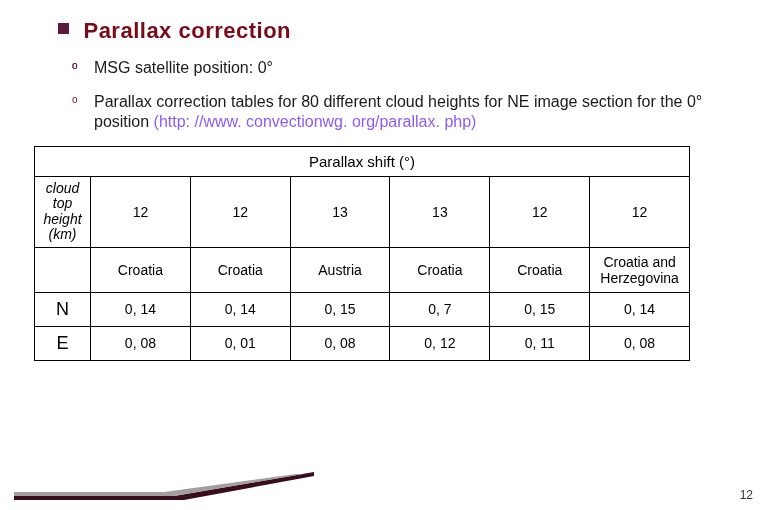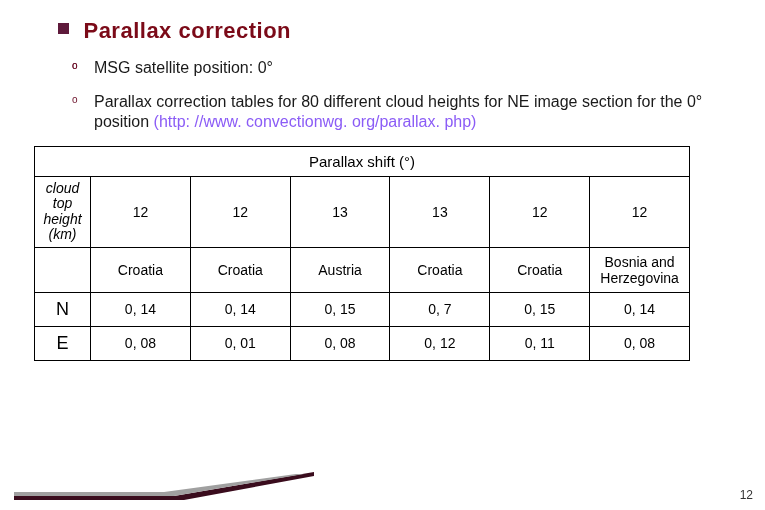--- a/index.html
+++ b/index.html
@@ -156,21 +156,21 @@
       <td>12</td>
       <td>12</td>
     </tr>
     <tr>
       <td></td>
       <td>Croatia</td>
       <td>Croatia</td>
       <td>Austria</td>
       <td>Croatia</td>
       <td>Croatia</td>
-      <td>Bosnia and Herzegovina</td>
+      <td>Croatia and Herzegovina</td>
     </tr>
     <tr>
       <td class="bigN">N</td>
       <td>0, 14</td>
       <td>0, 14</td>
       <td>0, 15</td>
       <td>0, 7</td>
       <td>0, 15</td>
       <td>0, 14</td>
     </tr>

